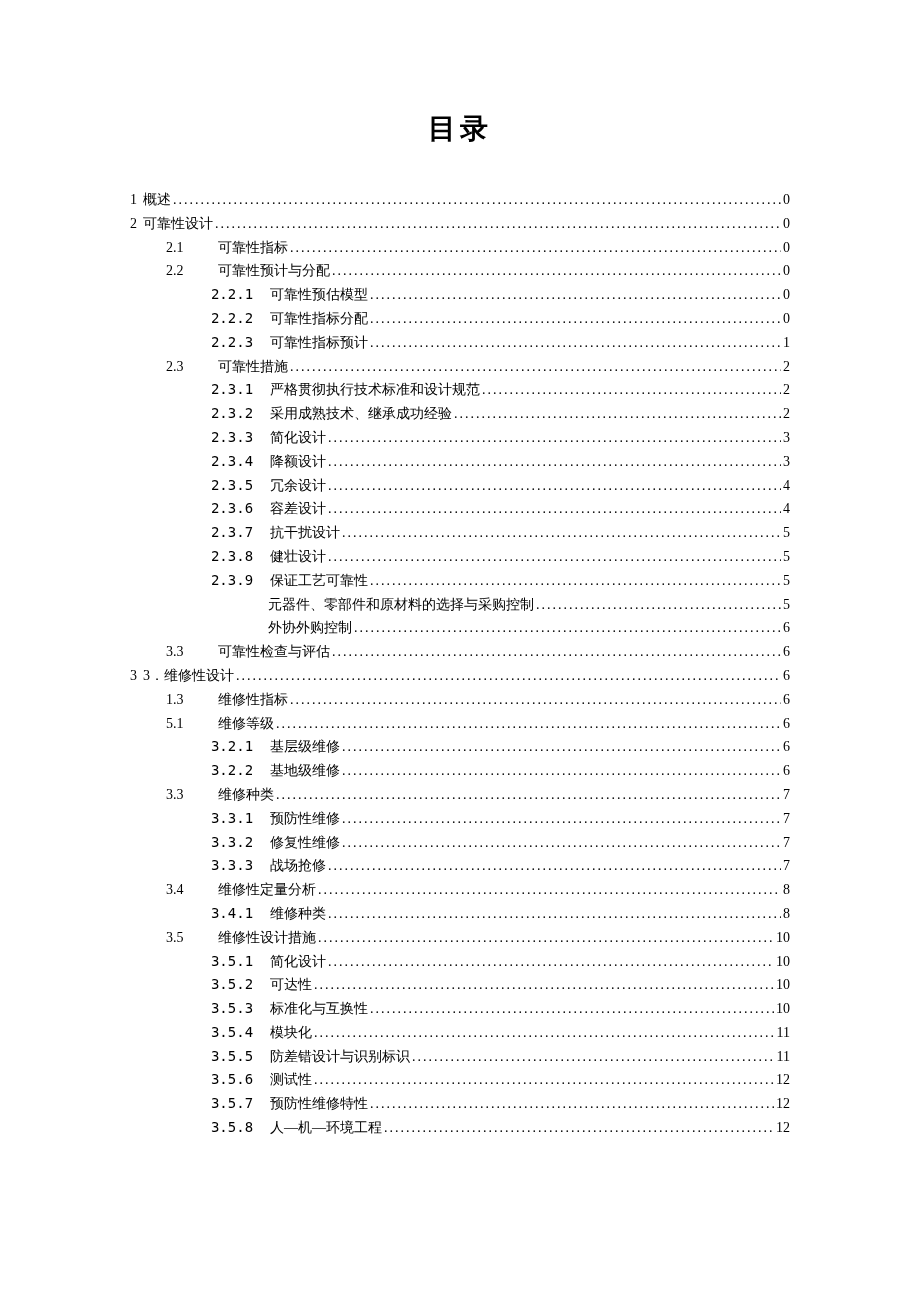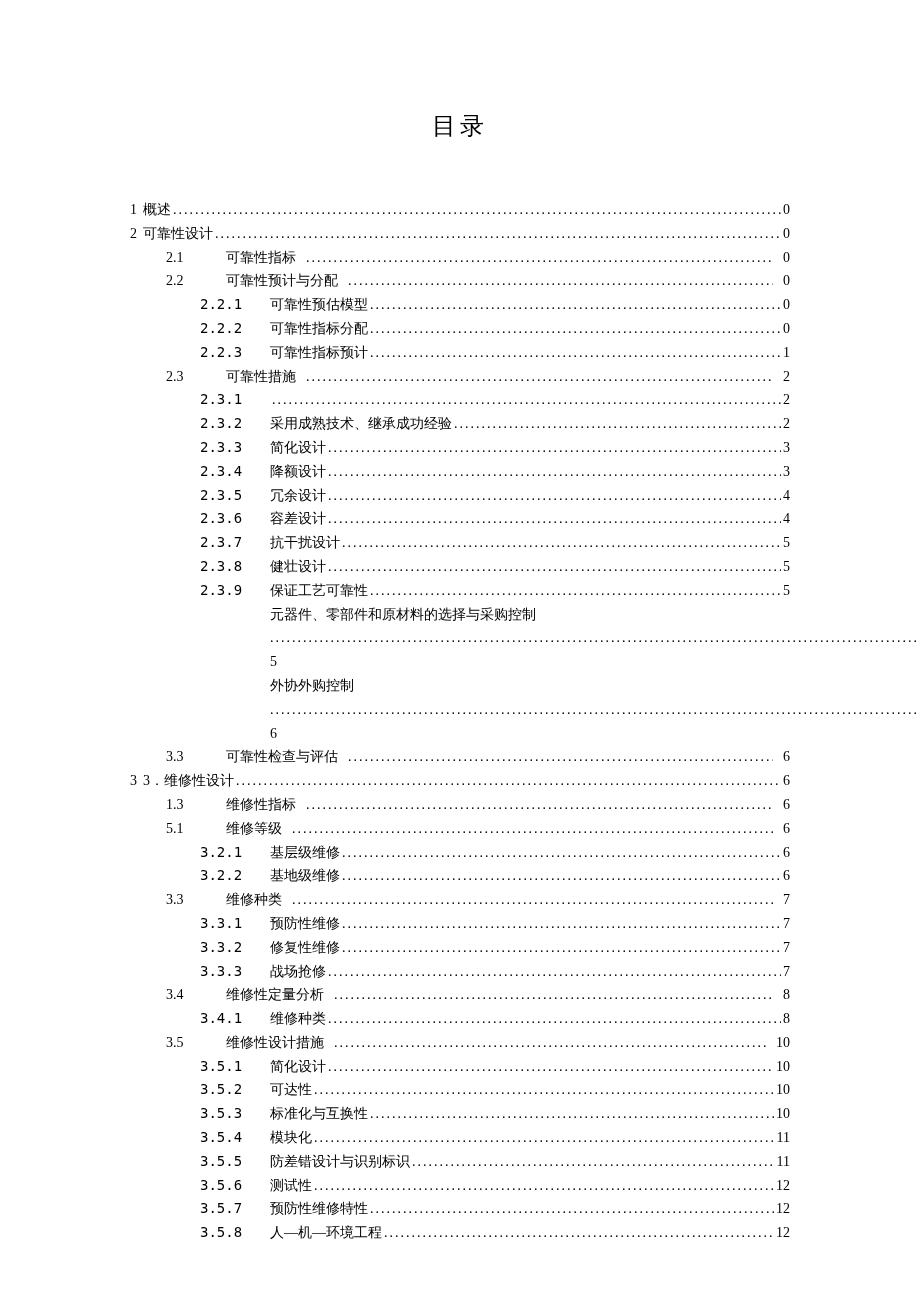--- a/index.html
+++ b/index.html
@@ -10,23 +10,23 @@
   }
   .page {
     width: 920px;
     height: 1302px;
     box-sizing: border-box;
     padding: 110px 130px 80px 130px;
     position: relative;
   }
   .title {
     text-align: center;
-    font-size: 24px;
-    font-weight: normal;
-    margin-bottom: 56px;
+    font-size: 28px;
+    font-weight: bold;
+    margin-bottom: 40px;
     letter-spacing: 4px;
   }
   .toc {
     font-size: 14px;
     line-height: 1.7;
   }
   .row {
     display: flex;
     align-items: baseline;
     white-space: nowrap;
@@ -45,24 +45,24 @@
   }
   .leader::after {
     content: "......................................................................................................................................................................................................................................";
     letter-spacing: 2px;
     color: #000;
   }
   .pg {
     flex: 0 0 auto;
   }
   .lv1 { padding-left: 0px; }
-  .lv2 { padding-left: 36px; gap: 8px; }
+  .lv2 { padding-left: 36px; }
   .lv3 { padding-left: 70px; }
-  .lv4 { padding-left: 138px; flex-direction: column; }
-  .lv3 .num { min-width: 64px; font-family: "SimSun", monospace; }
+  .lv4 { padding-left: 138px; }
+  .lv3 .num { min-width: 64px; font-family: "SimSun", monospace; text-align: center; }
   .lv2 .num { min-width: 46px; }
   .lv2 .lbl, .lv3 .lbl, .lv4 .lbl { }
 </style>
 </head>
 <body>
 
 <div class="page">
   <div class="title">目录</div>
   <div class="toc" id="toc">
       <div class="row lv1">
@@ -108,20 +108,21 @@
         <span class="pg">1</span>
       </div>
       <div class="row lv2">
         <span class="num">2.3</span>
         <span class="lbl">可靠性措施</span>
         <span class="leader"></span>
         <span class="pg">2</span>
       </div>
       <div class="row lv3">
         <span class="num">2.3.1</span>
+        <span class="lbl">严格贯彻执行技术标准和设计规范</span>
         <span class="leader"></span>
         <span class="pg">2</span>
       </div>
       <div class="row lv3">
         <span class="num">2.3.2</span>
         <span class="lbl">采用成熟技术、继承成功经验</span>
         <span class="leader"></span>
         <span class="pg">2</span>
       </div>
       <div class="row lv3">

